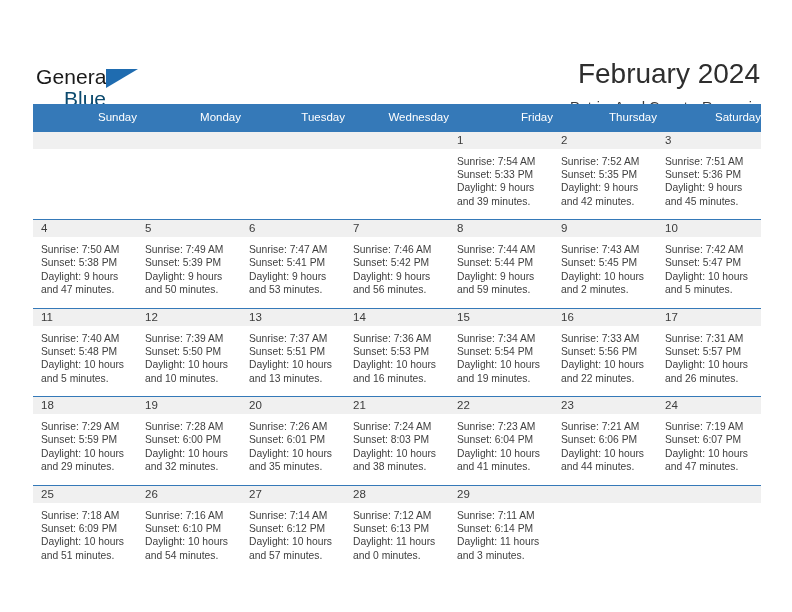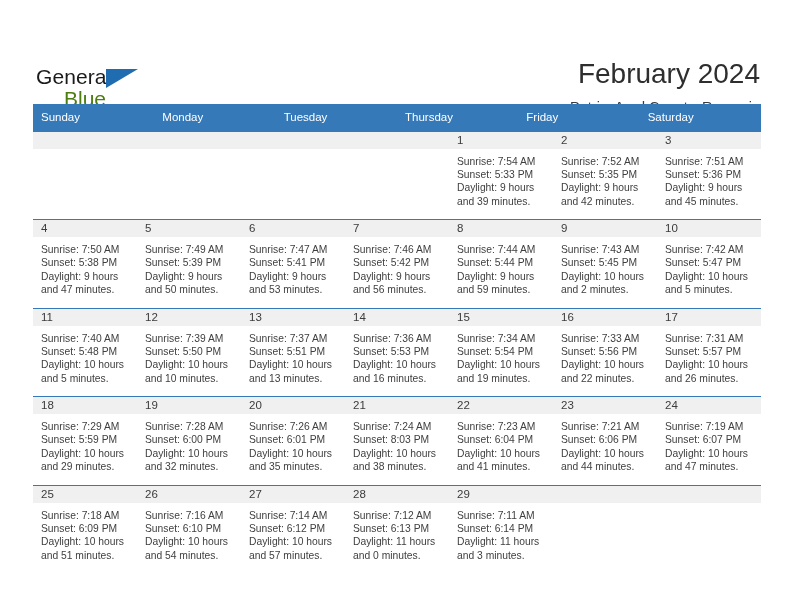--- a/index.html
+++ b/index.html
@@ -54,21 +54,21 @@
     width: 0;
     height: 0;
     border-left: 32px solid #1f6cb0;
     border-bottom: 19px solid transparent;
   }
   .brand-blue {
     position: absolute;
     left: 28px;
     top: 22px;
     font-size: 21px;
-    color: #4d7c0f;
+    color: #0c4a6e;
     font-family: "Liberation Sans", sans-serif;
     line-height: 1;
   }
   .title-block {
     position: absolute;
     right: 0;
     top: 0;
     text-align: right;
     margin-top: 28px;
   }
@@ -91,20 +91,21 @@
   
   .calendar {
     position: absolute;
     left: 33px;
     top: 104px;
     width: 728px;
   }
   .weekday-row {
     display: flex;
     background: #3579b8;
+    text-align: right;
   }
   .weekday {
     flex: 1 1 0;
     box-sizing: border-box;
     color: #ffffff;
     font-size: 11.5px;
     padding: 5px 0 5px 8px;
     line-height: 1.45;
     white-space: nowrap;
   }
@@ -173,22 +174,23 @@
     </div>
 
   </div>
 
   <div class="calendar">
 
     <div class="weekday-row">
       <div class="weekday">Sunday</div>
       <div class="weekday">Monday</div>
       <div class="weekday">Tuesday</div>
+      <div class="weekday">Wednesday</div>
+      <div class="weekday">Friday</div>
       <div class="weekday">Thursday</div>
-      <div class="weekday">Friday</div>
       <div class="weekday">Saturday</div>
     </div>
 
     <div class="week-row">
       <div class="daynum-band"></div>
       <div class="cells">
         <div class="cell empty">
           <div class="daynum"></div>
 
         </div>

